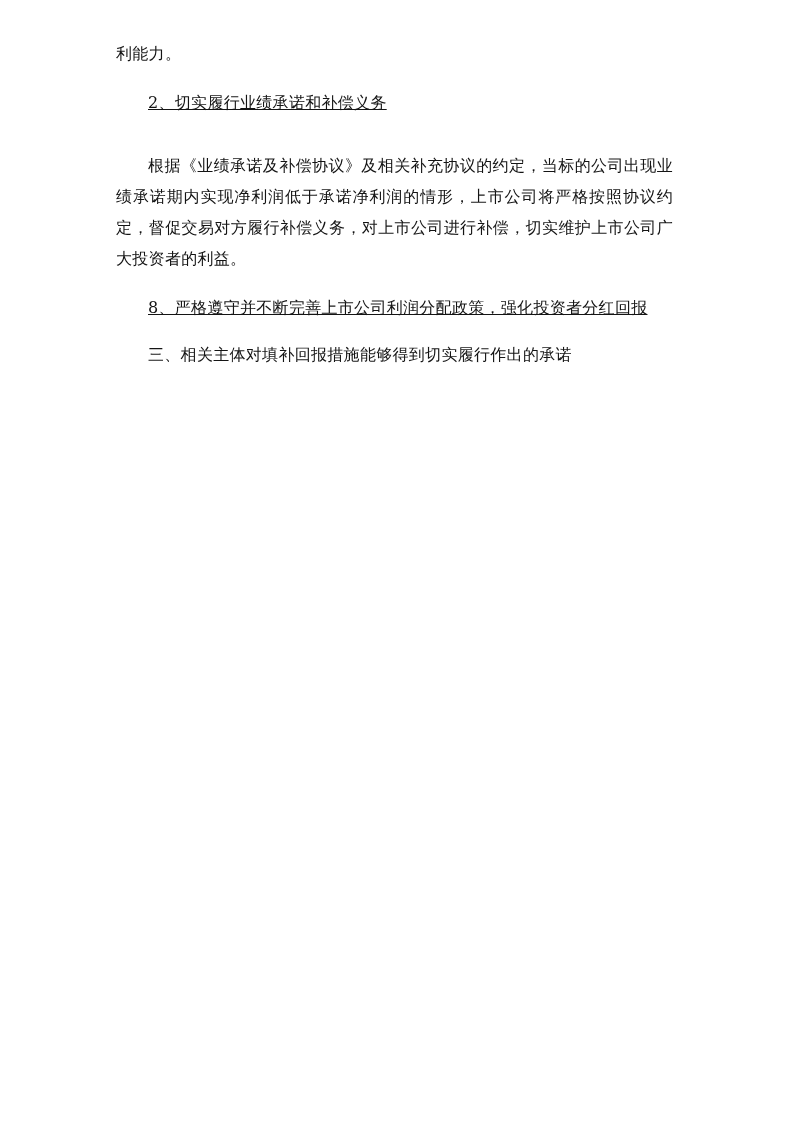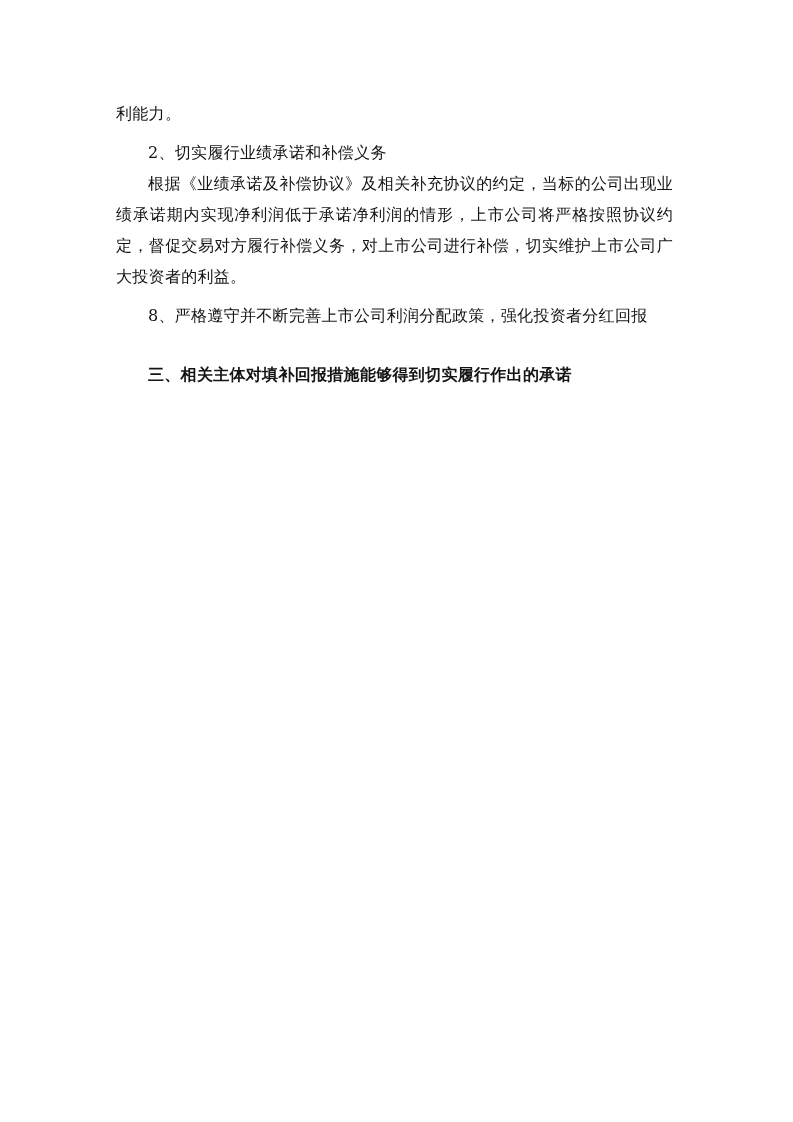--- a/index.html
+++ b/index.html
@@ -7,21 +7,21 @@
     padding: 0;
     background: #ffffff;
   }
   .page {
     position: relative;
     width: 793px;
     height: 1122px;
     margin: 0 auto;
     background: #ffffff;
     box-sizing: border-box;
-    padding: 98px 120px 40px 116px;
+    padding: 38px 120px 40px 116px;
     font-family: "DejaVu Serif", "Liberation Serif", serif;
     color: #141414;
     overflow: hidden;
   }
   .block {
     margin: 13px 0 0 0;
     font-size: 16px;
     line-height: 31px;
     letter-spacing: 0.3px;
   }
@@ -31,29 +31,30 @@
   .para {
     text-align: justify;
     text-indent: 2em;
   }
   .para-noindent {
     text-align: justify;
     text-indent: 0;
   }
   .subheading {
     text-indent: 2em;
-    margin-top: 8px;
+    margin-top: 18px;
+    text-decoration: underline;
   }
   .section-heading {
     text-indent: 2em;
-    font-weight: bold;
-    margin-top: 28px;
+    font-weight: normal;
+    margin-top: 16px;
   }
   .spaced {
-    margin-top: 0;
+    margin-top: 32px;
   }
 </style>
 </head>
 <body>
 
 <div class="page">
   <p class="block para-noindent">利能力。</p>
 
   <p class="block subheading">2、切实履行业绩承诺和补偿义务</p>
 

